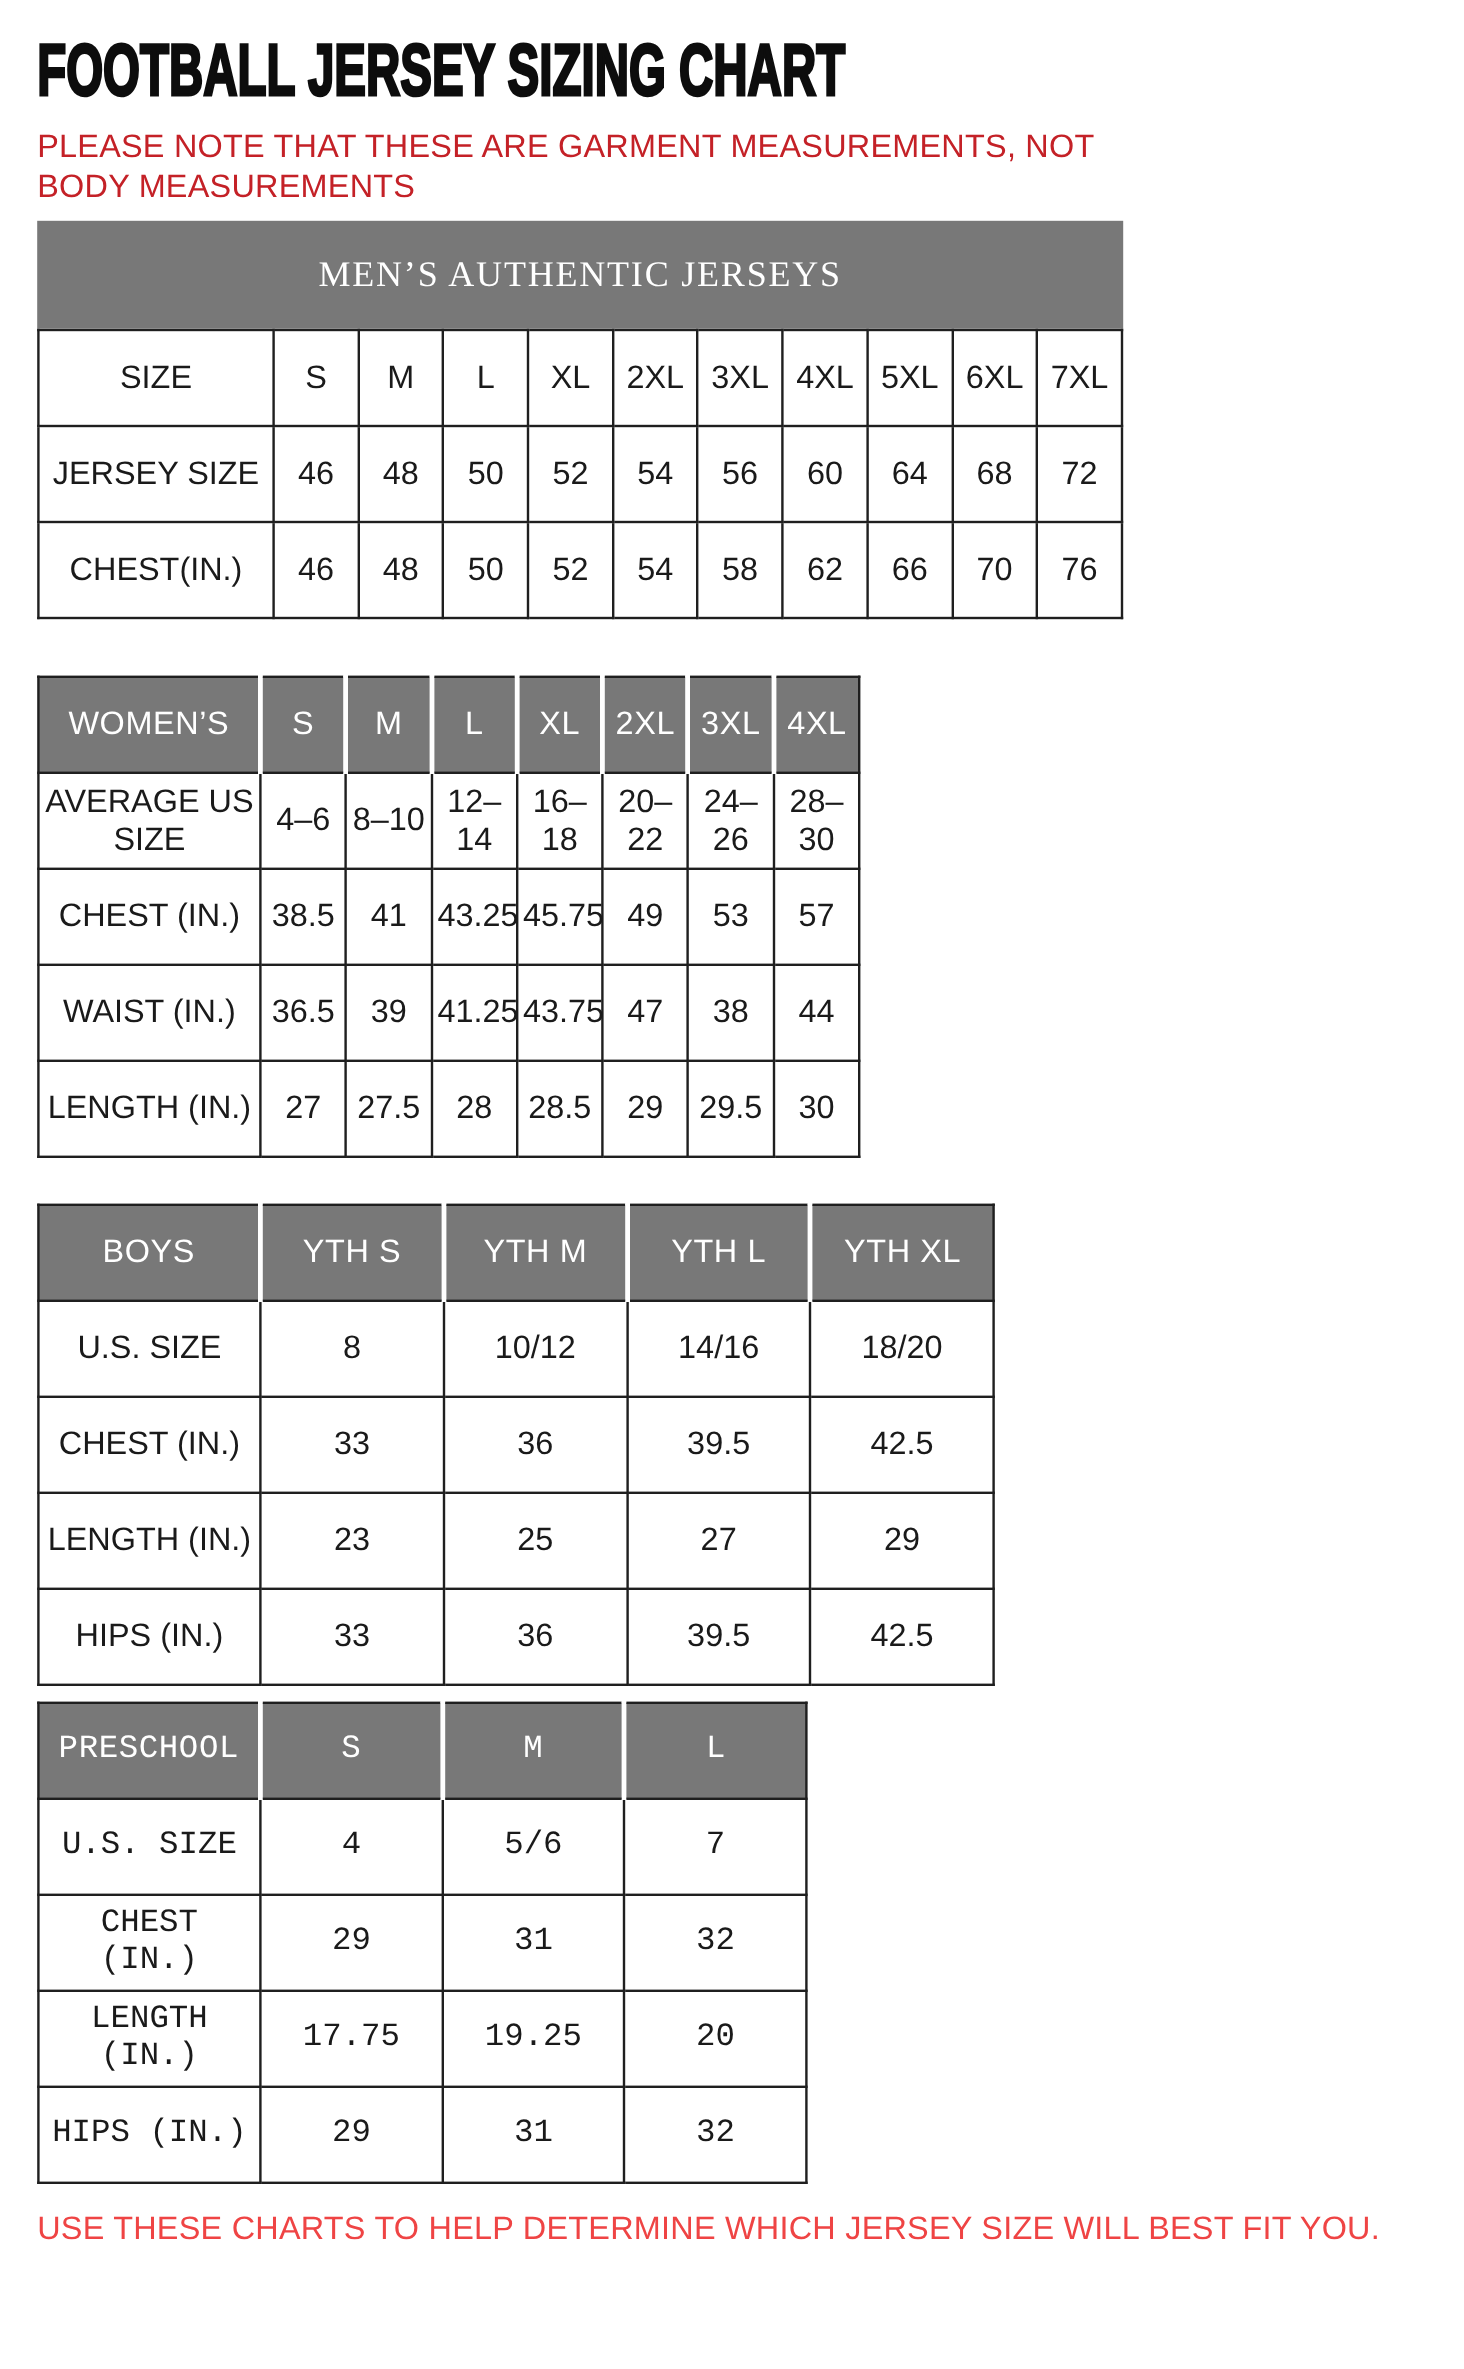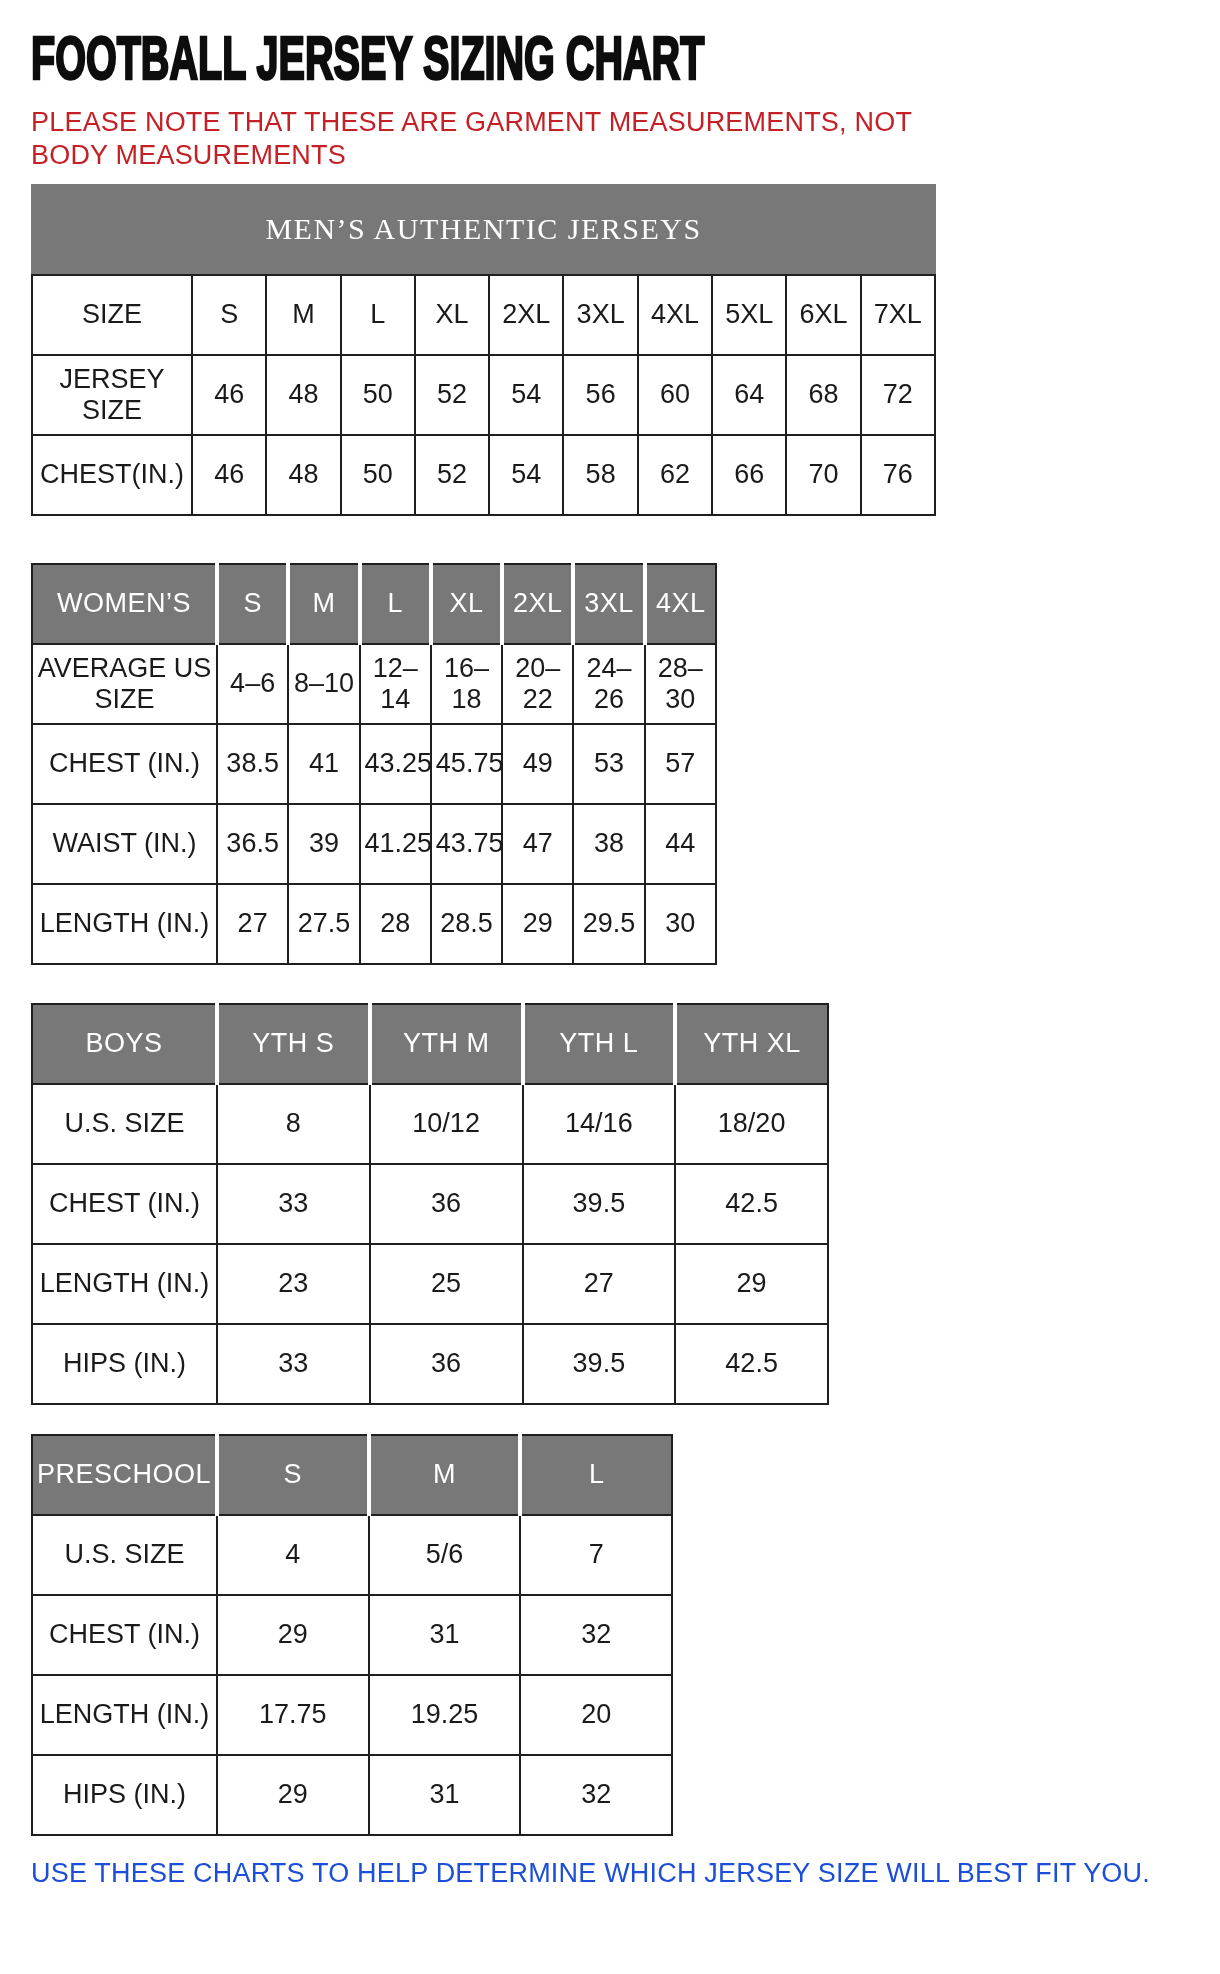--- a/index.html
+++ b/index.html
@@ -53,41 +53,41 @@
   }
   tr { height: 80px; }
   td, th {
     border: 2px solid #1f1f1f;
     font-weight: 400;
     vertical-align: middle;
     padding: 2px 4px;
     line-height: 1.15;
   }
   #t-mens { width: 905px; }
-  #t-mens .label-col { width: 160px; border-radius: 22px; }
+  #t-mens .label-col { width: 196px; border-radius: 22px; }
   #t-womens { width: 686px; margin-top: 47px; }
   #t-boys   { width: 798px; margin-top: 38px; }
-  #t-preschool { width: 642px; margin-top: 29px; }
+  #t-preschool { width: 642px; margin-top: 13px; font-family: Liberation Mono, monospace; }
   #t-womens .label-col, #t-boys .label-col, #t-preschool .label-col { width: 185px; }
   
   #t-mens thead th { background: #ffffff; color: #1a1a1a; }
   
   .gray-head thead th {
     background: #787878;
     color: #ffffff;
     border-left: 4px solid #ffffff;
     border-right: 4px solid #ffffff;
     border-top: 2px solid #1f1f1f;
     border-bottom: 2px solid #1f1f1f;
     letter-spacing: 0.5px;
   }
   .gray-head thead th:first-child { border-left: 2px solid #1f1f1f; }
   .gray-head thead th:last-child  { border-right: 2px solid #1f1f1f; }
   .footer {
-    color: #1d4ed8;
+    color: #ef4444;
     font-size: 27px;
     margin-top: 22px;
     letter-spacing: 0.2px;
     white-space: nowrap;
   }
 </style>
 </head>
 <body>
 
 <h1 class="title">FOOTBALL JERSEY SIZING CHART</h1>

